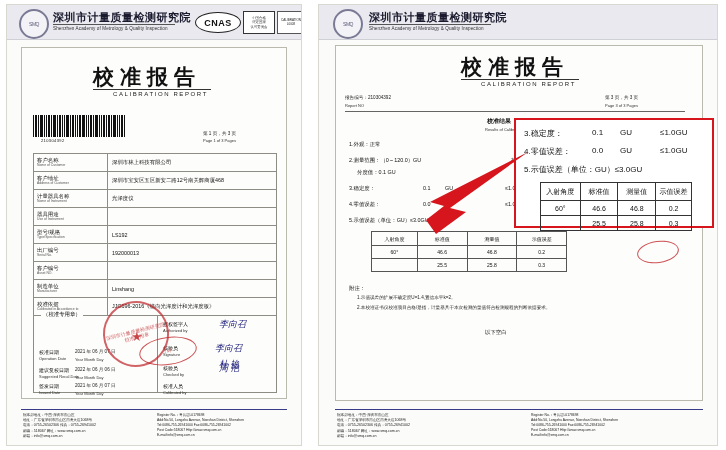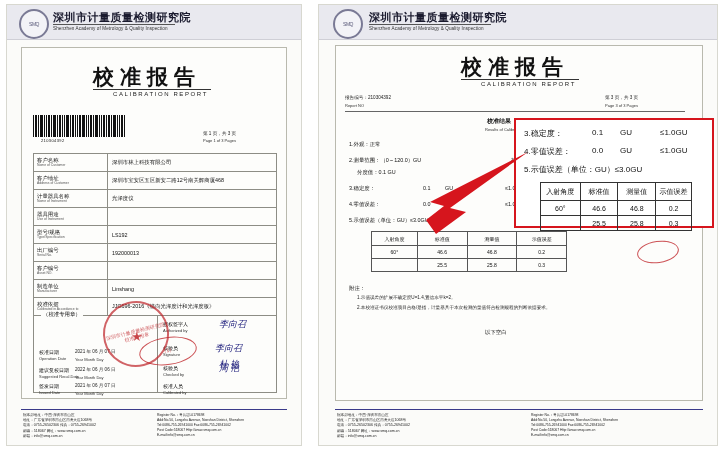--- a/index.html
+++ b/index.html
@@ -139,20 +139,32 @@
   <div class="page" id="page-left">
 
     <div class="hdr"></div>
     <div class="seal-logo" style="left:12px;top:4px;">
       <span>SMQ</span>
     </div>
     <div class="org-cn" style="left:46px;top:5px;">深圳市计量质量检测研究院</div>
     <div class="org-rule" style="left:46px;top:19px;width:122px;"></div>
     <div class="org-en" style="left:46px;top:21px;">Shenzhen Academy of Metrology &amp; Quality Inspection</div>
 
+    <div class="cnas-wrap" style="left:188px;top:6px;">
+      <div class="cnas-oval">CNAS</div>
+      <div class="cnas-box">
+        <span>中国合格</span>
+        <span>评定国家</span>
+        <span>认可委员会</span>
+      </div>
+      <div class="cnas-box" style="width:26px;border-color:#555;">
+        <span style="font-size:3px;">CALIBRATION</span>
+          <span style="font-size:3px;">L0008</span>
+      </div>
+    </div>
 
     <div class="inner" style="left:14px;top:42px;width:266px;height:352px;"></div>
 
     <div class="title-cn" style="left:86px;top:58px;">校准报告</div>
     <div class="title-rule" style="left:86px;top:84px;width:118px;"></div>
     <div class="title-en" style="left:106px;top:86px;">CALIBRATION REPORT</div>
 
     <div class="barcode" style="left:26px;top:110px;">
       <i style="width:1px"></i>
         <i style="width:2px"></i>

